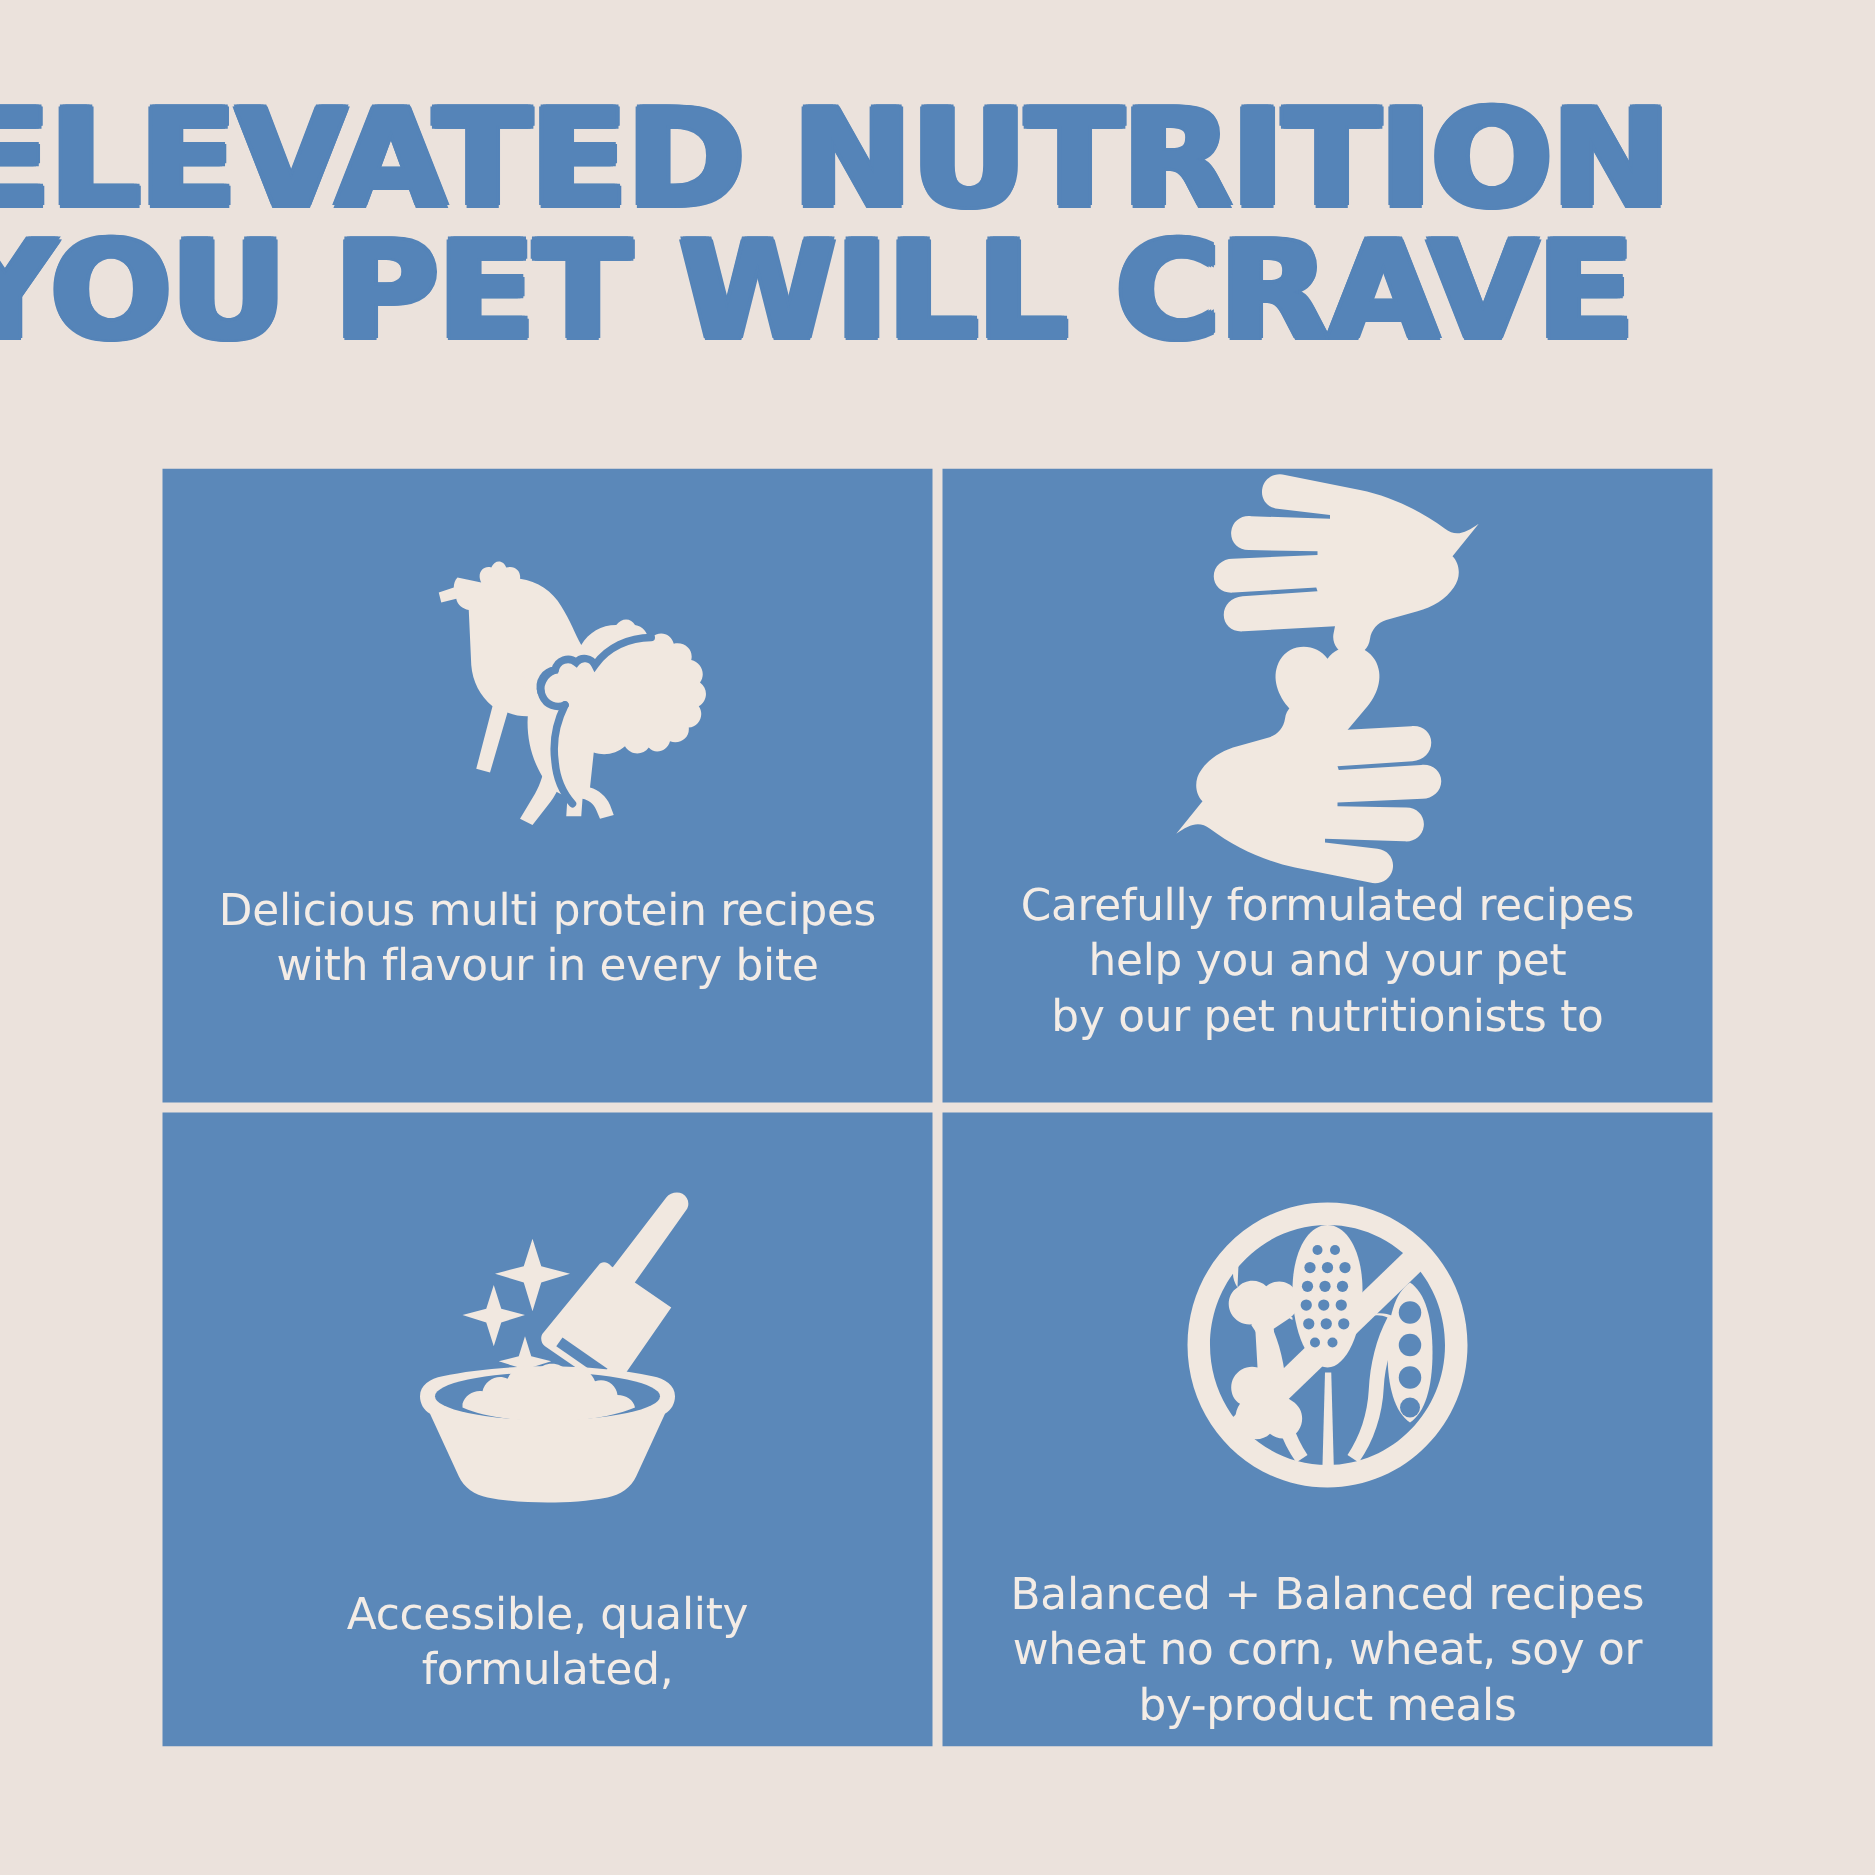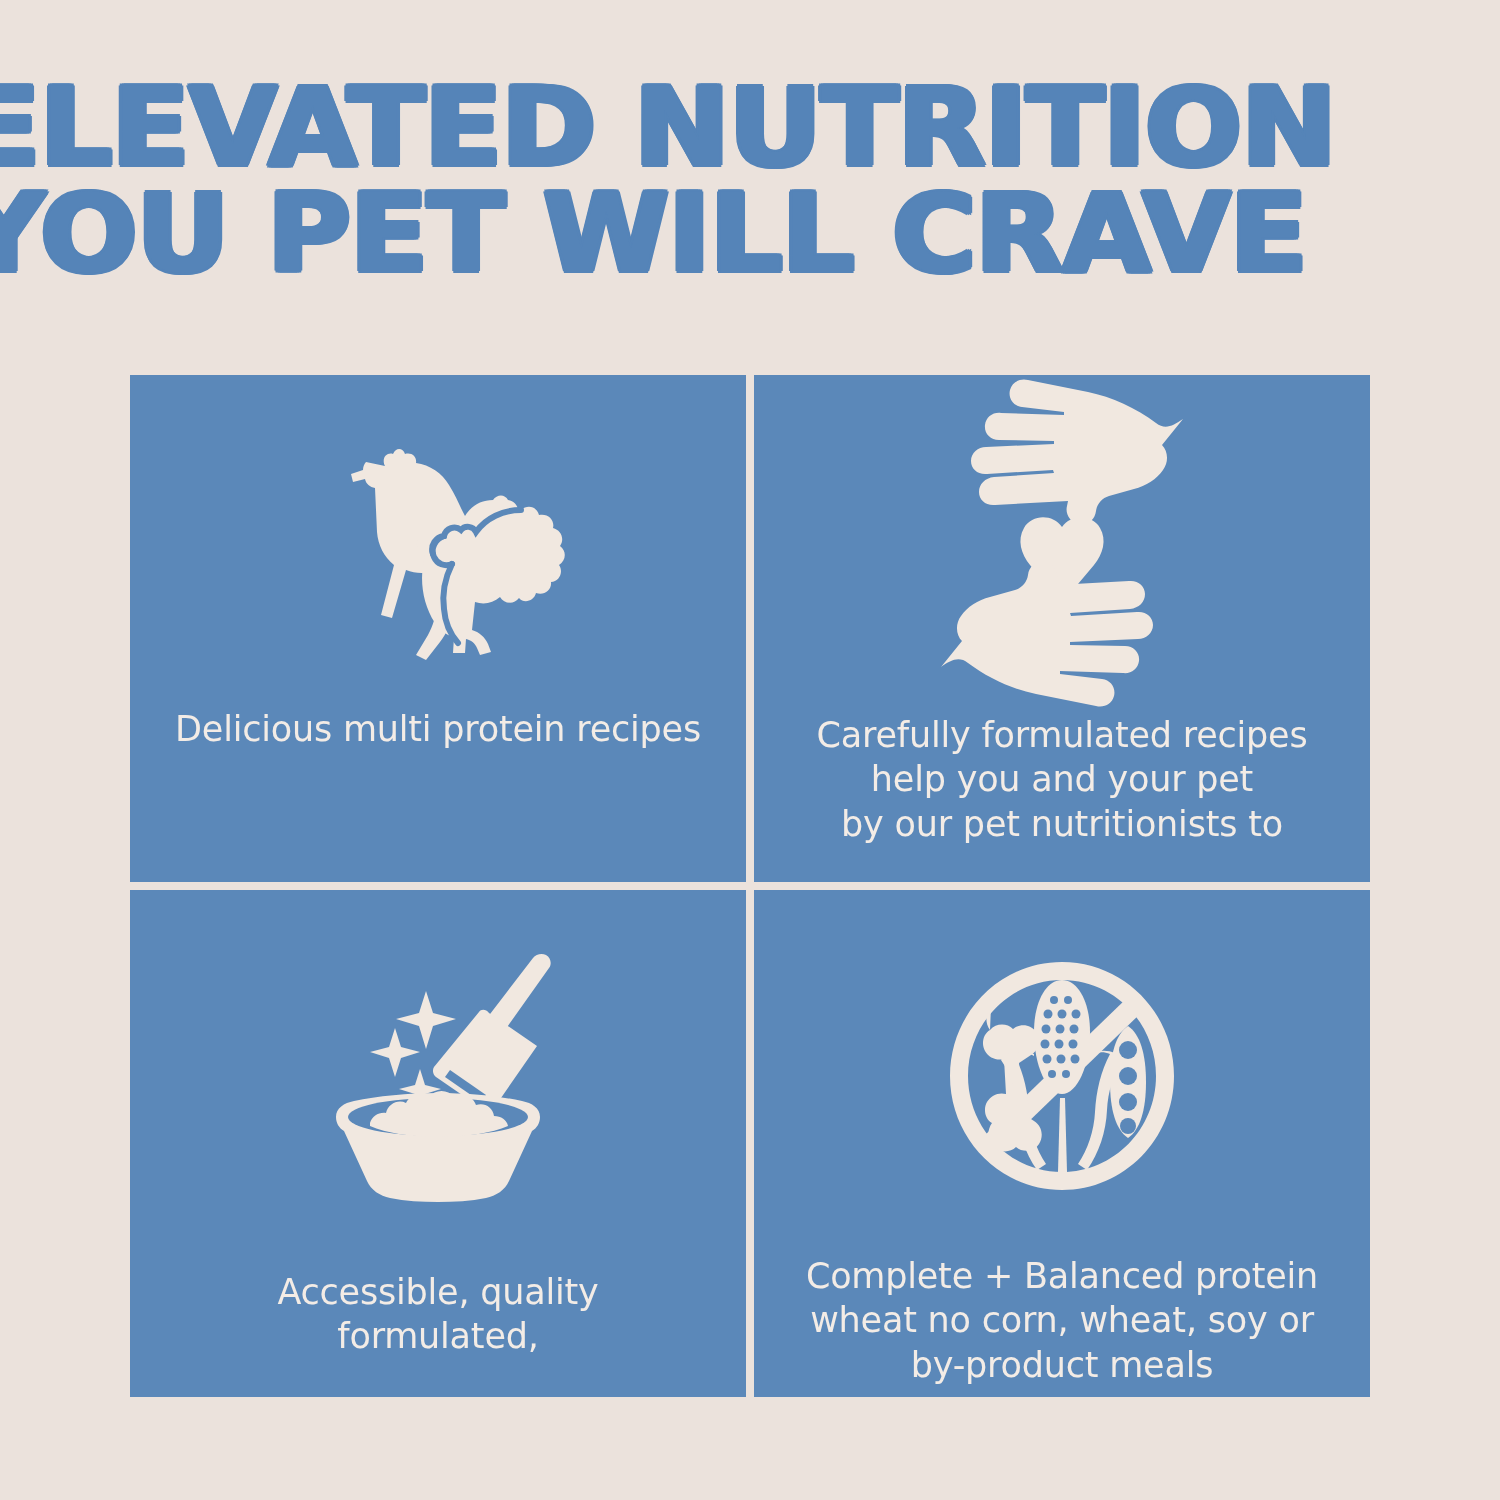--- a/index.html
+++ b/index.html
@@ -101,21 +101,21 @@
     font-family: "DejaVu Sans", sans-serif;
     font-weight: 400;
     font-size: 35px;
     line-height: 1.27;
     letter-spacing: -0.2px;
     margin-top: 6px;
   }
   .card-text .tline { display: block; }
 
   .card.c1 .card-text { margin-top: 14px; }
-  .card.c2 .card-text { margin-top: 20px; }
+  .card.c2 .card-text { margin-top: 10px; }
   .card.c3 .card-text { margin-top: 34px; }
   .card.c4 .card-text { margin-top: 18px; }
 </style>
 </head>
 <body>
 
 <div class="page">
 
   <div class="headline">
     <span class="headline-line l1">ELEVATED NUTRITION</span>
@@ -163,20 +163,21 @@
           </g>
 
           <path d="M110 126 c-3 -9 3 -17 11 -18 c2 -8 11 -11 17 -6
                    c4 -5 12 -4 15 2 c10 -14 27 -22 45 -22" fill="none" stroke="#5B88B9" stroke-width="6" stroke-linecap="round"></path>
           <path d="M121 108 c-9 3 -14 13 -10 21 c3 7 11 10 18 7" fill="none" stroke="#5B88B9" stroke-width="6" stroke-linecap="round"></path>
           <path d="M129 136 c-7 14 -10 30 -8 45 c1 13 6 25 14 34" fill="none" stroke="#5B88B9" stroke-width="6" stroke-linecap="round"></path>
         </svg>
       </div>
       <div class="card-text">
         <span class="tline">Delicious multi protein recipes</span>
+        <span class="tline">with flavour in every bite</span>
       </div>
     </div>
 
     <div class="card c2 row1">
       <div class="icon-wrap">
         <svg width="230" height="240" viewBox="0 0 230 240" aria-hidden="true">
           <g fill="#F1E8E0">
 
             <path d="M215 22 c6 6 7 17 1 25 c-6 9 -17 16 -29 19
                      l-25 7 c-7 2 -12 8 -13 15 c-1 9 -9 15 -18 13
@@ -304,20 +305,20 @@
               <circle cx="124" cy="120" r="4"></circle>
 
             <circle cx="186" cy="96" r="9"></circle>
             <circle cx="186" cy="122" r="9"></circle>
             <circle cx="186" cy="148" r="9"></circle>
             <circle cx="186" cy="172" r="8"></circle>
           </g>
         </svg>
       </div>
       <div class="card-text">
-        <span class="tline">Complete + Balanced protein</span>
+        <span class="tline">Balanced + Balanced recipes</span>
         <span class="tline">wheat no corn, wheat, soy or</span>
         <span class="tline">by-product meals</span>
       </div>
     </div>
 
   </div>
 </div>
 
 </body></html>

